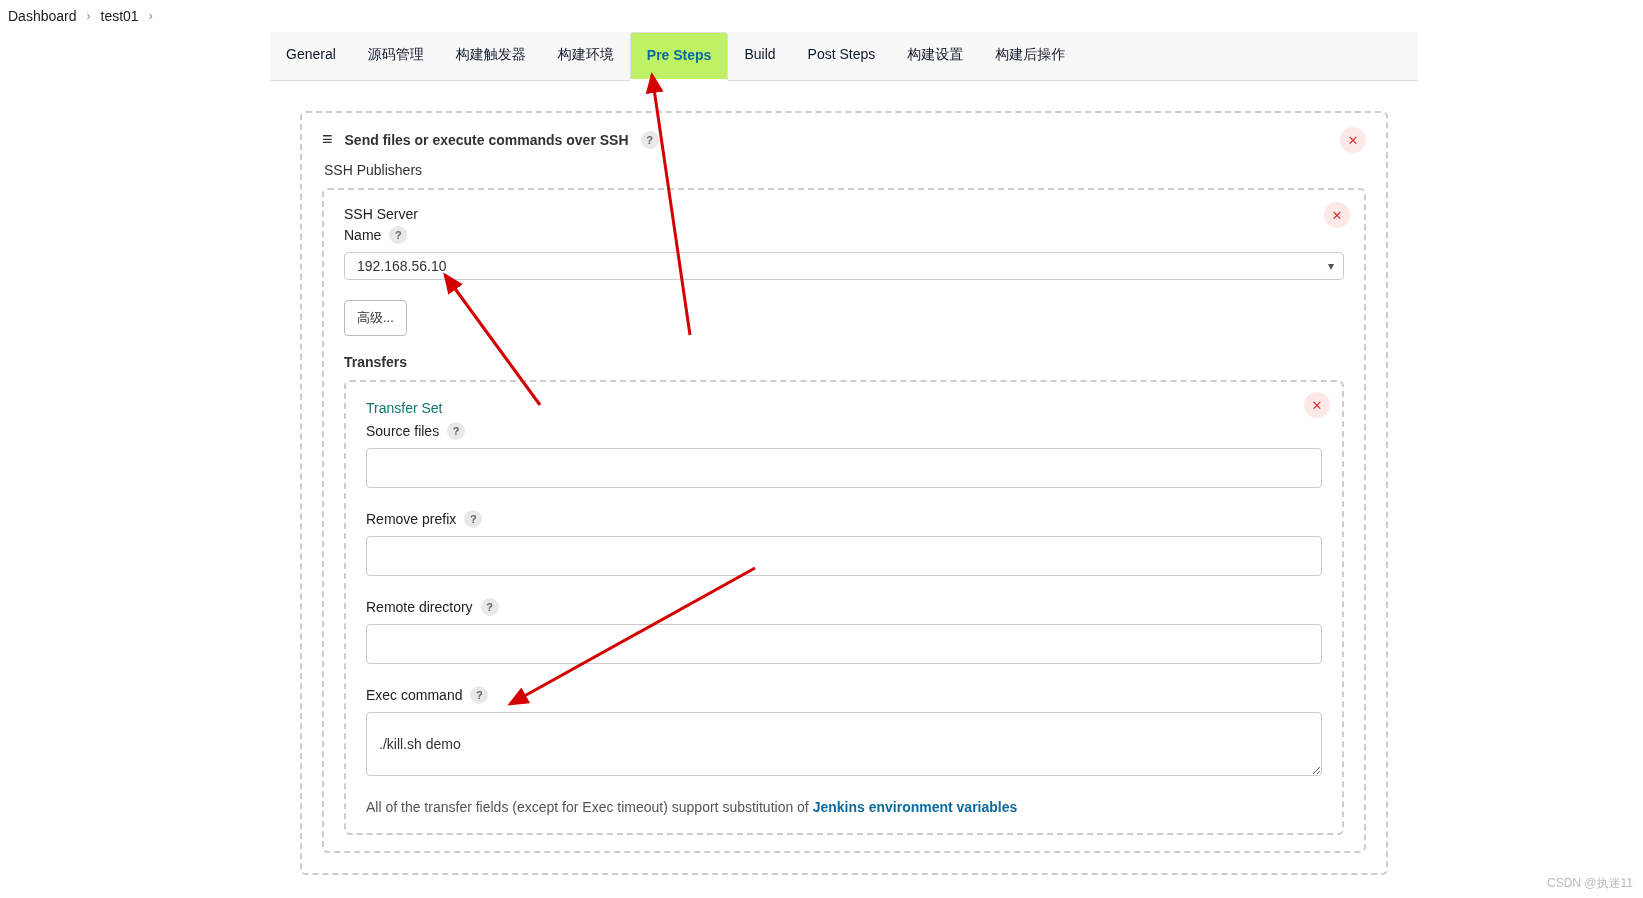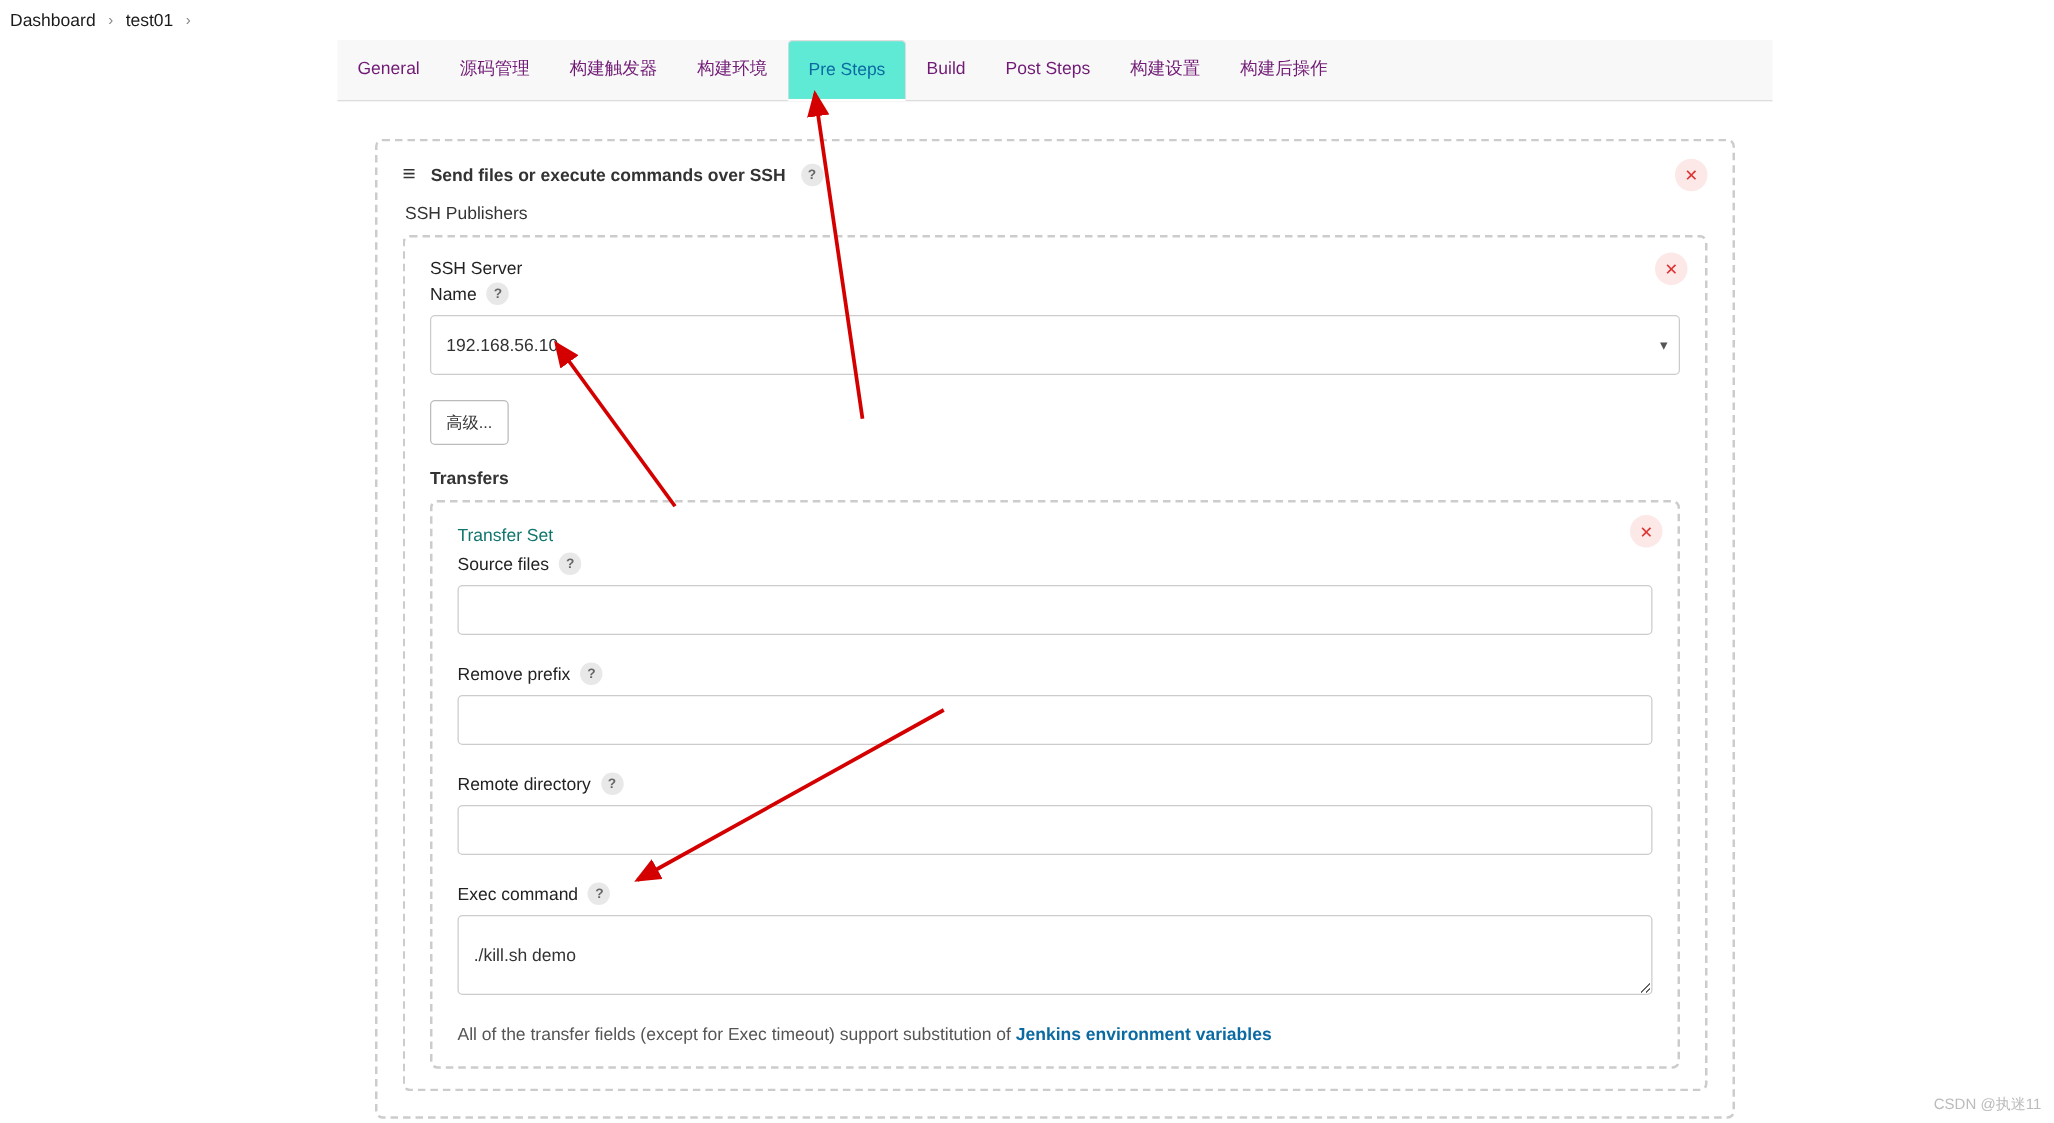--- a/index.html
+++ b/index.html
@@ -5,22 +5,22 @@
     * { box-sizing: border-box; margin: 0; padding: 0; }
     body { font-family: -apple-system, BlinkMacSystemFont, "Segoe UI", Arial, sans-serif; font-size: 14px; color: #333; background: #fff; }
 
     .breadcrumb { padding: 8px 8px; display: flex; align-items: center; gap: 10px; font-size: 14px; text-align: center; }
     .breadcrumb a { color: #1b1b1b; text-decoration: none; cursor: pointer; }
     .breadcrumb .sep { color: #888; font-size: 12px; }
 
     .page { margin-left: 270px; margin-right: 225px; }
 
     .tabs { display: flex; border-bottom: 1px solid #ddd; background: #f8f8f8; padding: 0; }
-    .tab { padding: 14px 16px; color: #701a75; cursor: pointer; font-size: 14px; border-bottom: 2px solid transparent; }
-    .tab.active { background: #5eead4; color: #0b6aa2; font-weight: 400; border: 1px solid #ddd; border-bottom: 2px solid #fff; border-radius: 4px 4px 0 0; margin-bottom: -1px; }
+    .tab { padding: 14px 16px; color: #0f172a; cursor: pointer; font-size: 14px; border-bottom: 2px solid transparent; }
+    .tab.active { background: #bef264; color: #0b6aa2; font-weight: 700; border: 1px solid #ddd; border-bottom: 2px solid #fff; border-radius: 4px 4px 0 0; margin-bottom: -1px; }
 
     .content { padding: 30px 30px 20px 30px; }
     .section { border: 2px dashed #ccc; border-radius: 6px; padding: 16px 20px 20px 20px; position: relative; }
     .section-hd { display: flex; align-items: center; gap: 12px; margin-bottom: 12px; }
     .drag-handle { font-size: 18px; color: #333; cursor: grab; user-select: none; }
     .section-title { font-weight: 700; font-size: 14px; }
     .help-badge { display: inline-flex; width: 18px; height: 18px; border-radius: 50%; background: #e8e8e8; color: #666; align-items: center; justify-content: center; font-size: 11px; font-weight: 600; cursor: pointer; }
     .close-btn { position: absolute; width: 26px; height: 26px; border-radius: 50%; background: #fde8e8; color: #d33; display: flex; align-items: center; justify-content: center; cursor: pointer; font-size: 13px; }
     .close-outer { top: 14px; right: 20px; }
 
@@ -28,21 +28,21 @@
 
     .inner-section { border: 2px dashed #ccc; border-radius: 6px; padding: 16px 20px; position: relative; margin-top: 4px; }
     .inner-section .close-btn { top: 12px; right: 14px; }
 
     .field-block { margin-bottom: 10px; }
     .field-row-labels { display: flex; align-items: center; gap: 8px; margin-bottom: 8px; }
     .field-label { font-size: 14px; color: #222; }
     .field-group-label { font-size: 14px; color: #222; display:block; margin-bottom:4px; }
 
     .select-wrap { position: relative; }
-    .select { width: 100%; height: 48px; border: 1px solid #ccc; border-radius: 4px; background: #fff; padding: 0 30px 0 12px; font-size: 14px; color: #333; appearance: none; cursor: pointer; }
+    .select { width: 100%; height: 28px; border: 1px solid #ccc; border-radius: 4px; background: #fff; padding: 0 30px 0 12px; font-size: 14px; color: #333; appearance: none; cursor: pointer; }
     .select-caret { position: absolute; right: 10px; top: 50%; transform: translateY(-50%); pointer-events: none; color: #555; font-size: 12px; }
 
     .btn-outline { display:inline-block; border: 1px solid #bbb; background: #fff; border-radius: 4px; padding: 8px 12px; font-size: 13px; color: #333; cursor: pointer; margin-top: 20px; margin-bottom: 4px; }
 
     .transfers-label { font-weight: 600; font-size: 14px; margin: 14px 0 10px 0; }
 
     .transfer-set { border: 2px dashed #ccc; border-radius: 6px; padding: 18px 20px 18px 20px; position: relative; }
     .transfer-set .close-btn { top: 10px; right: 12px; }
     .ts-title { font-size: 14px; color: #0f766e; margin-bottom: 6px; }
 

